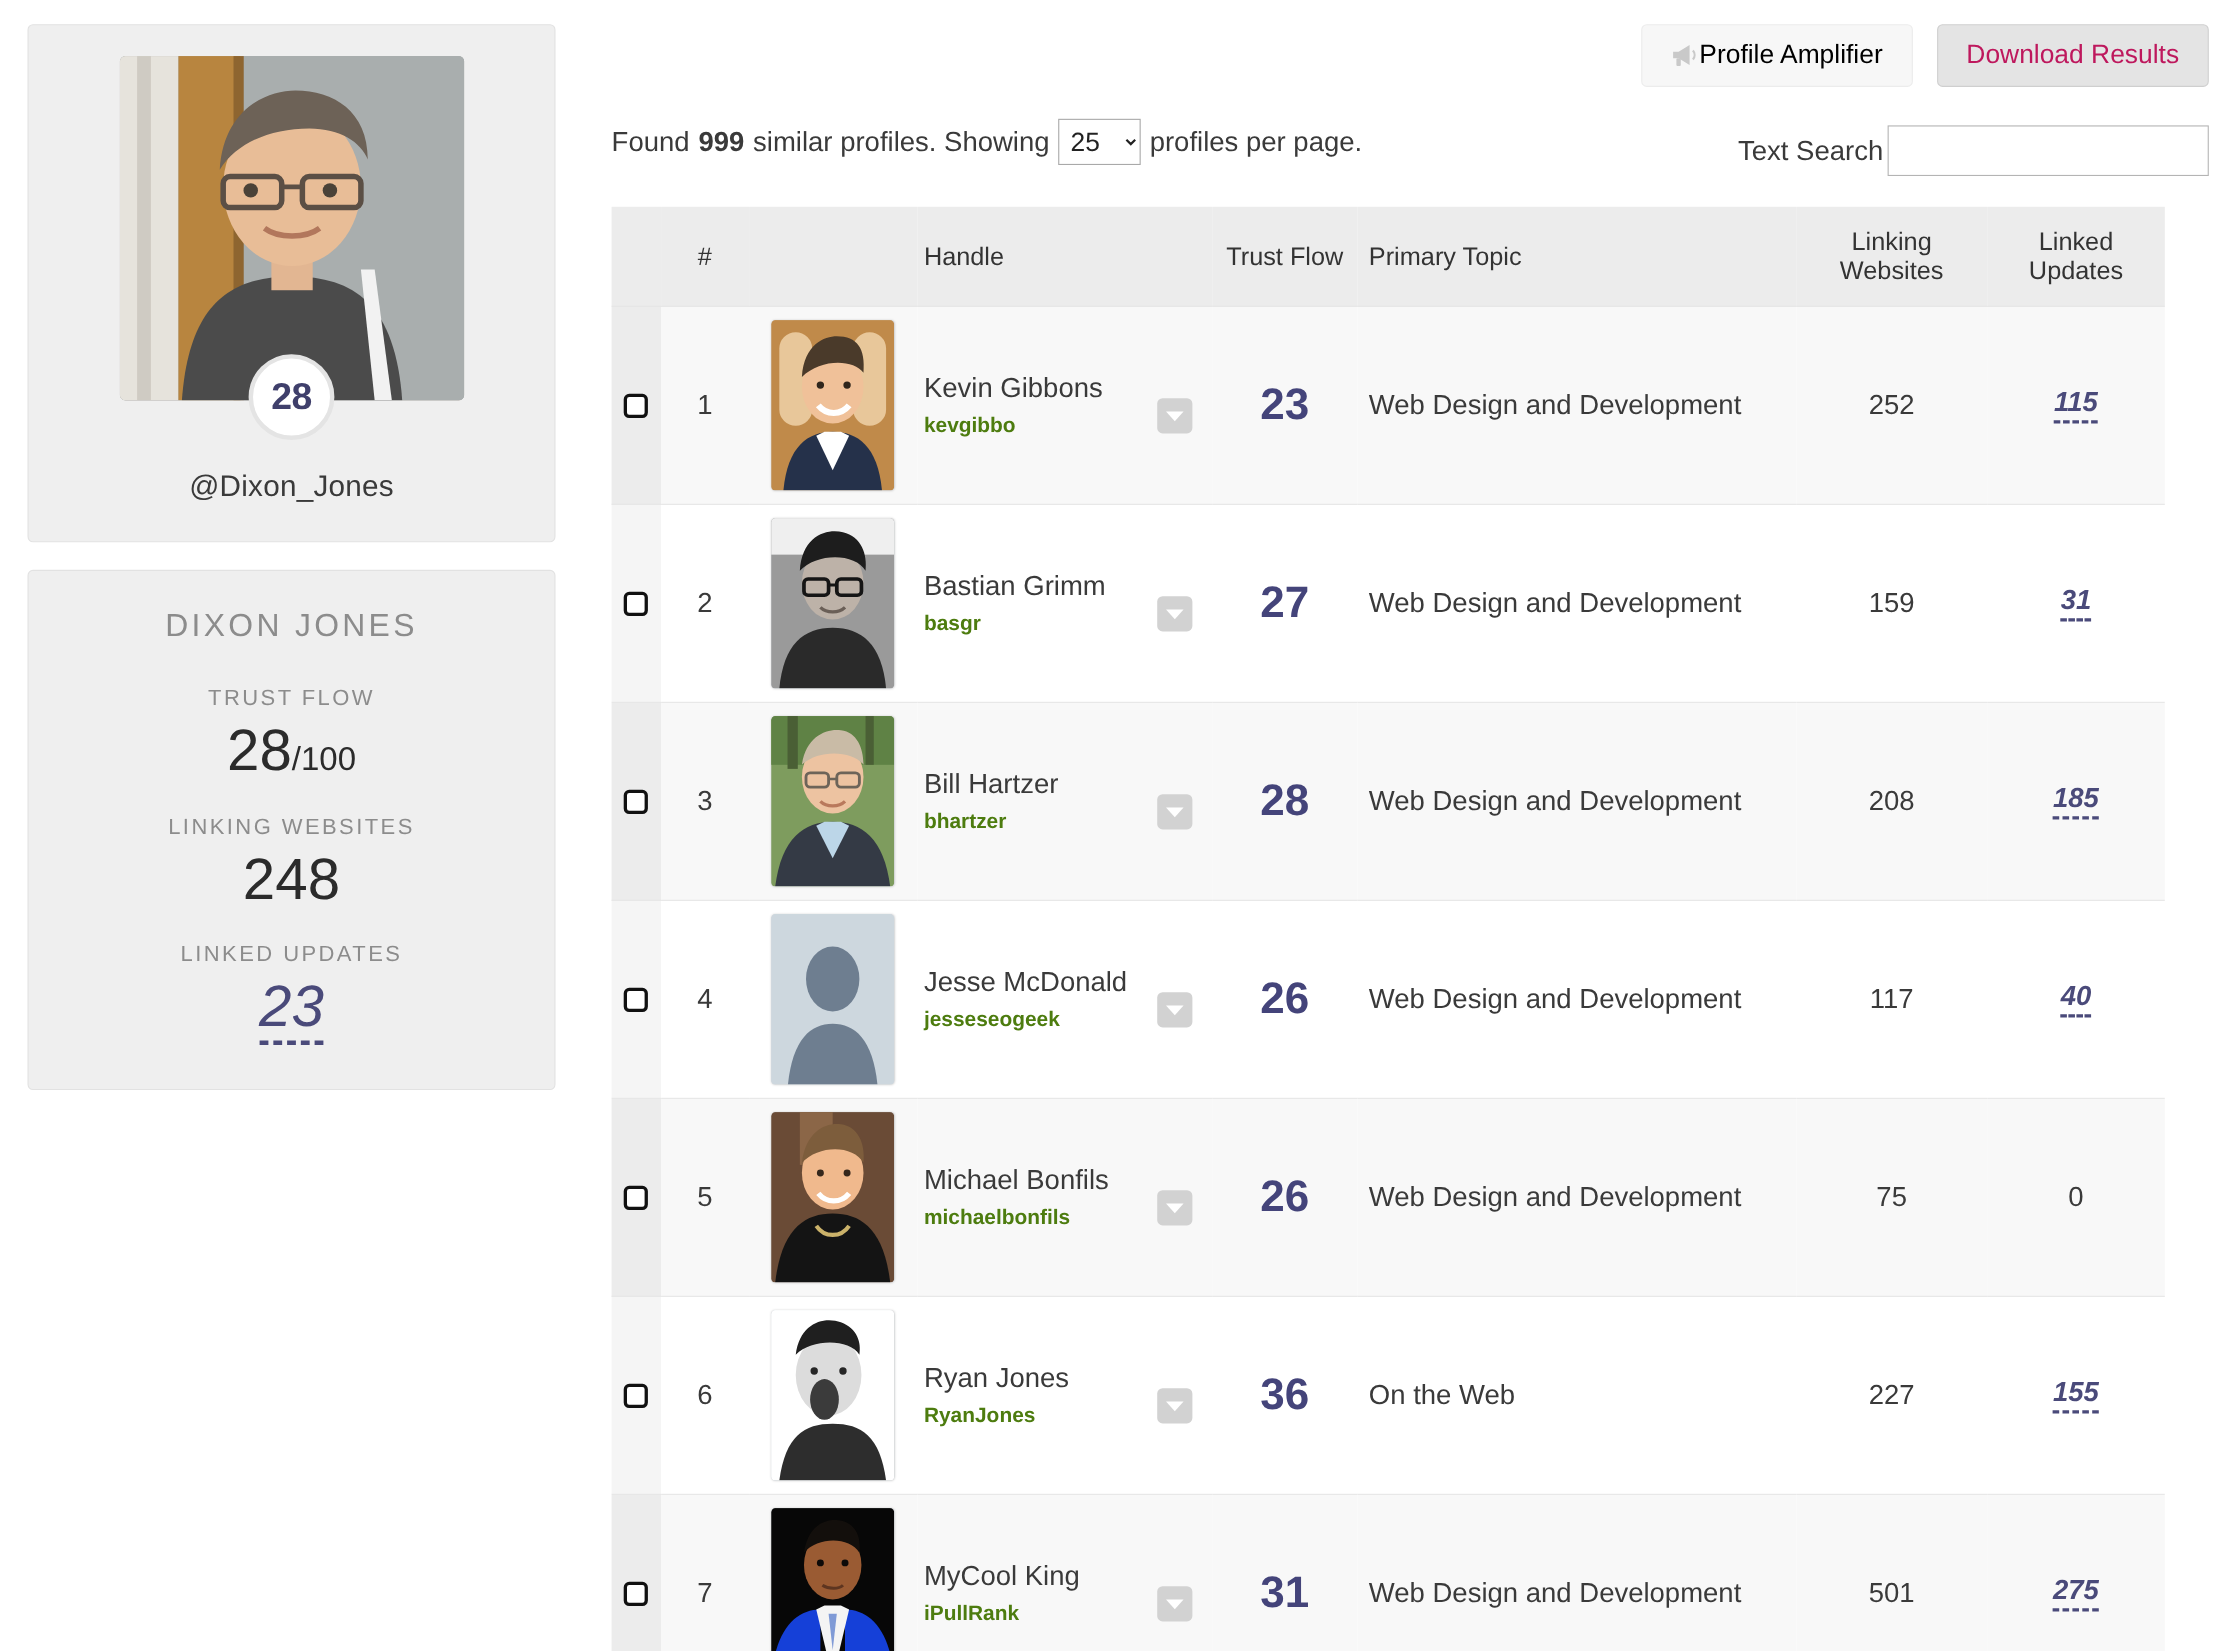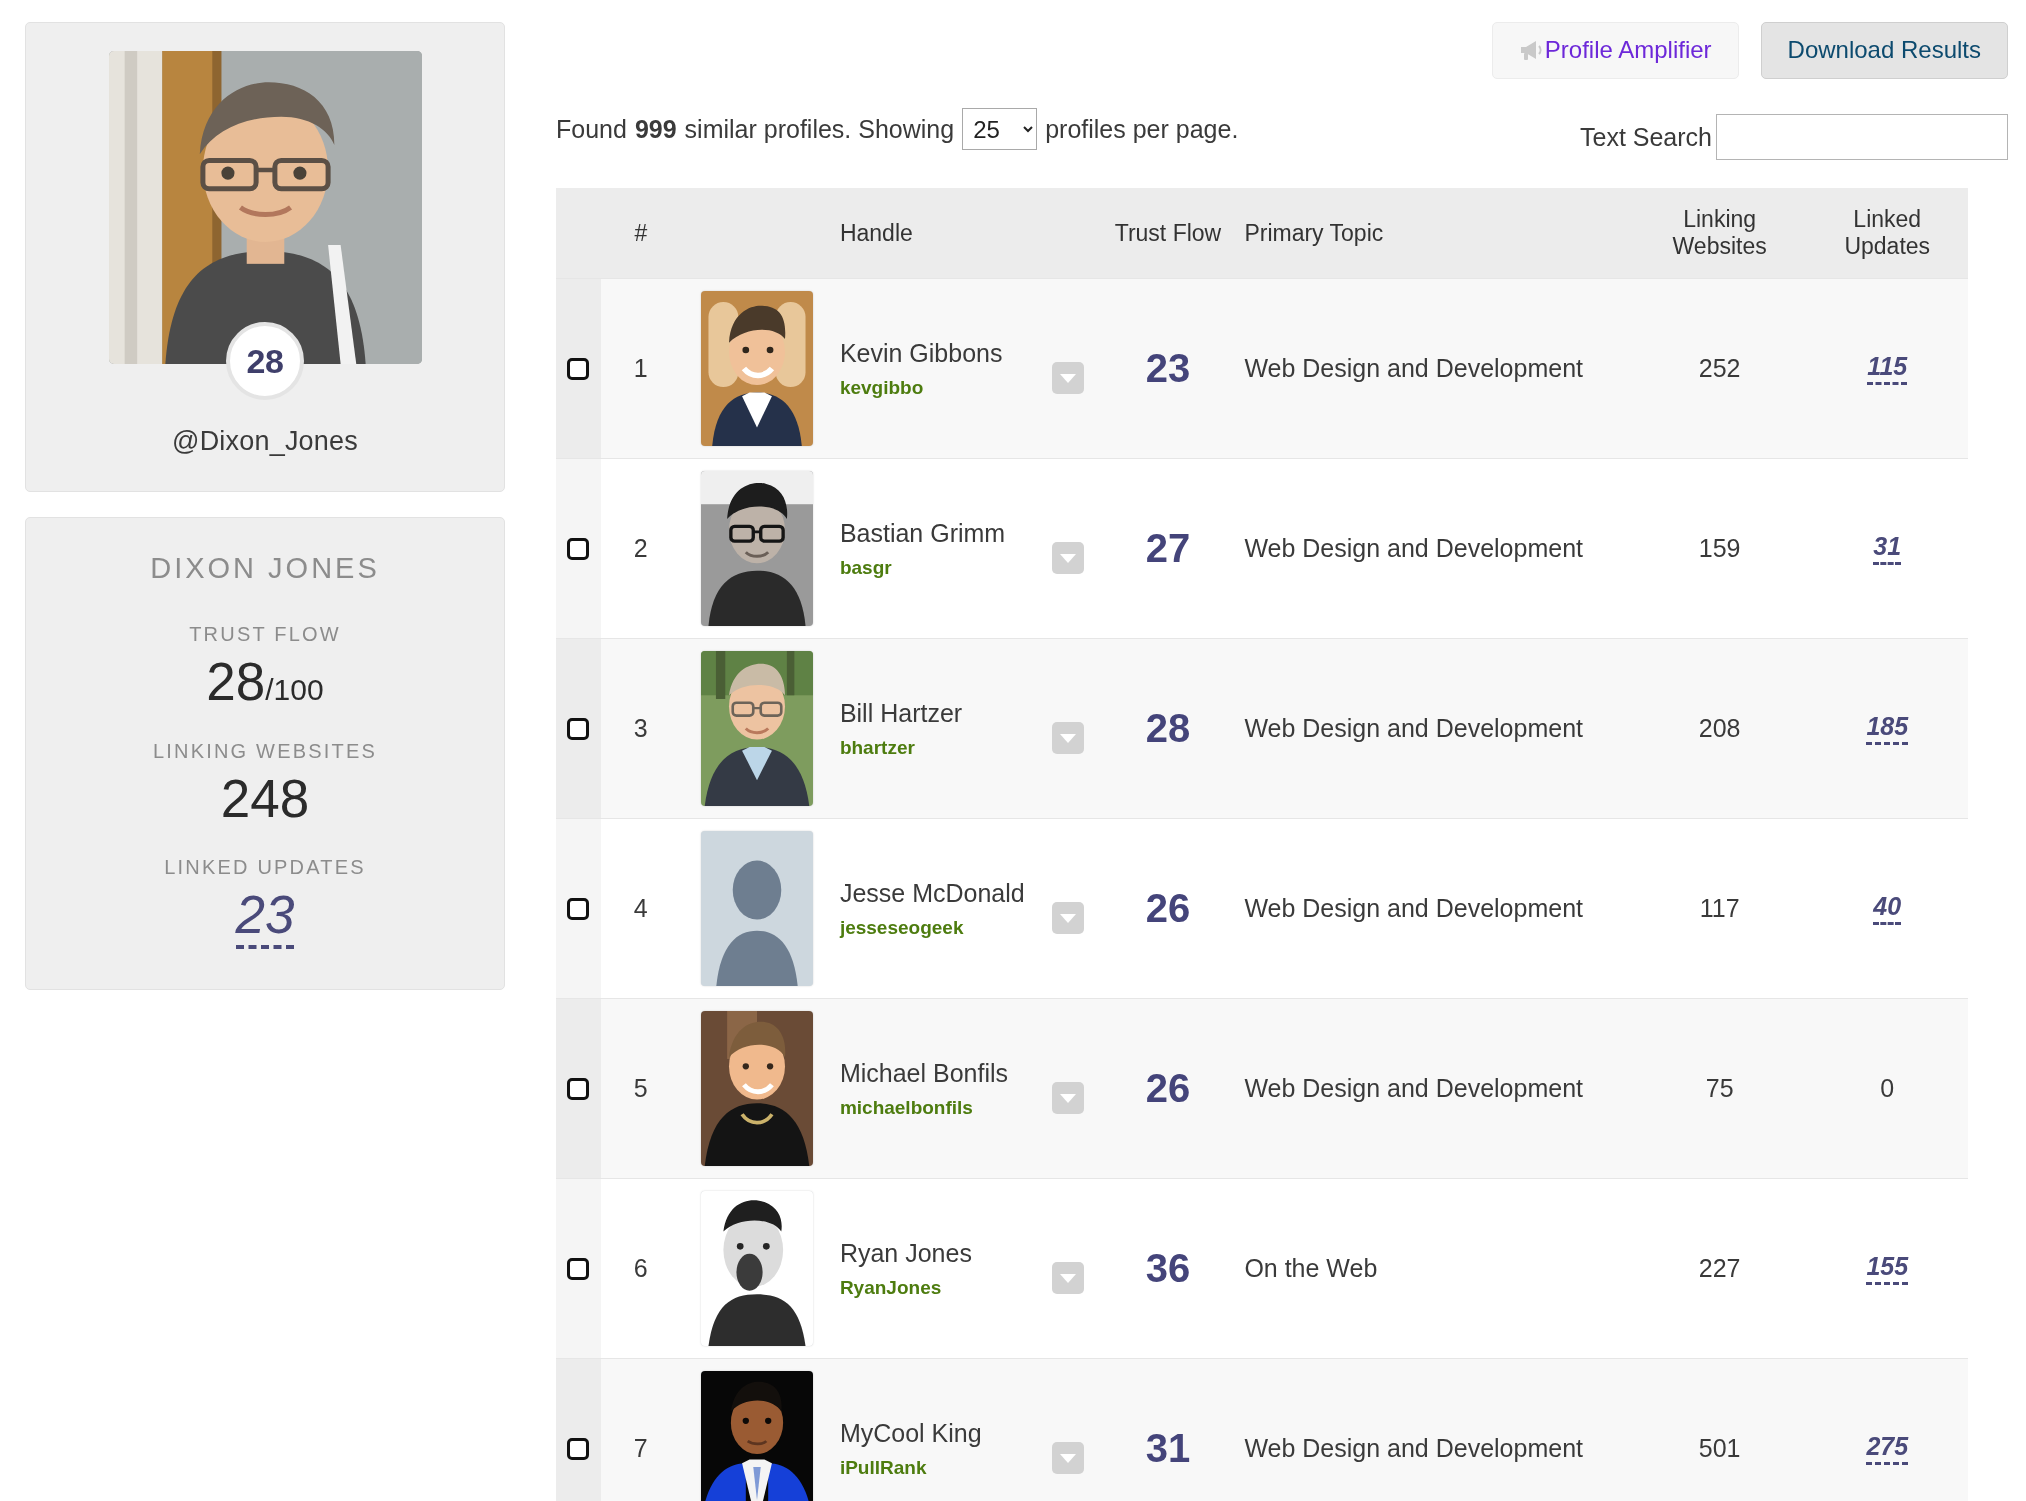--- a/index.html
+++ b/index.html
@@ -86,30 +86,30 @@
   .topbar {
     position: absolute; right: 18px; top: 22px;
     display: flex; gap: 22px; align-items: center;
   }
   .btn {
     font-size: 24px;
     padding: 13px 26px;
     border-radius: 5px;
     border: 1px solid #cfcfcf;
     background: #e4e4e4;
-    color: #0c4a6e;
+    color: #be185d;
     cursor: pointer;
     line-height: 1.2;
     white-space: nowrap;
     font-family: "Liberation Sans", sans-serif;
   }
   .btn-disabled {
     background: #f7f7f7;
     border-color: #ececec;
-    color: #6d28d9;
+    color: #000000;
     cursor: default;
     display: flex; align-items: center; 
   }
   .megaphone { display: inline-block; width: 26px; height: 22px; }
 
   .controls {
     position: absolute; left: 0; top: 108px; width: 1470px;
     display: flex; align-items: flex-end;
   }
   .found-text {

